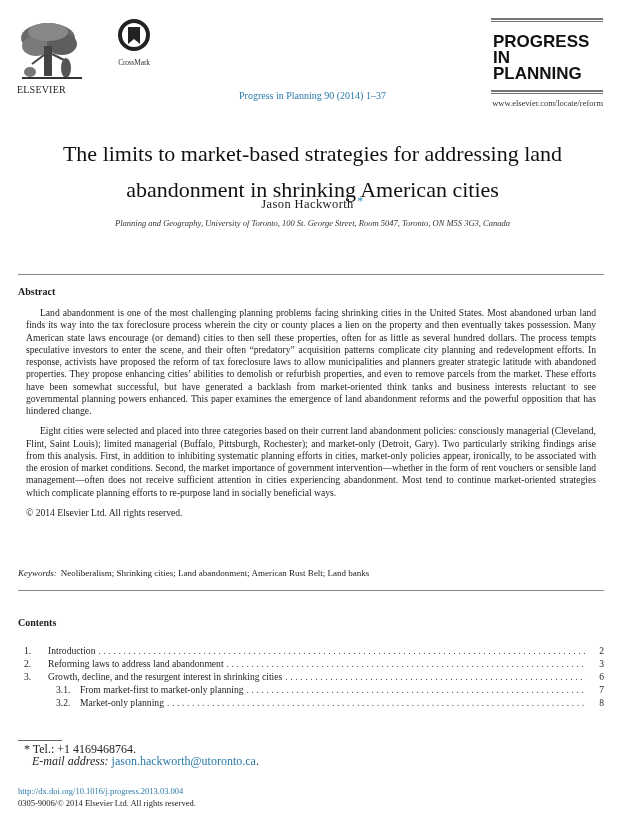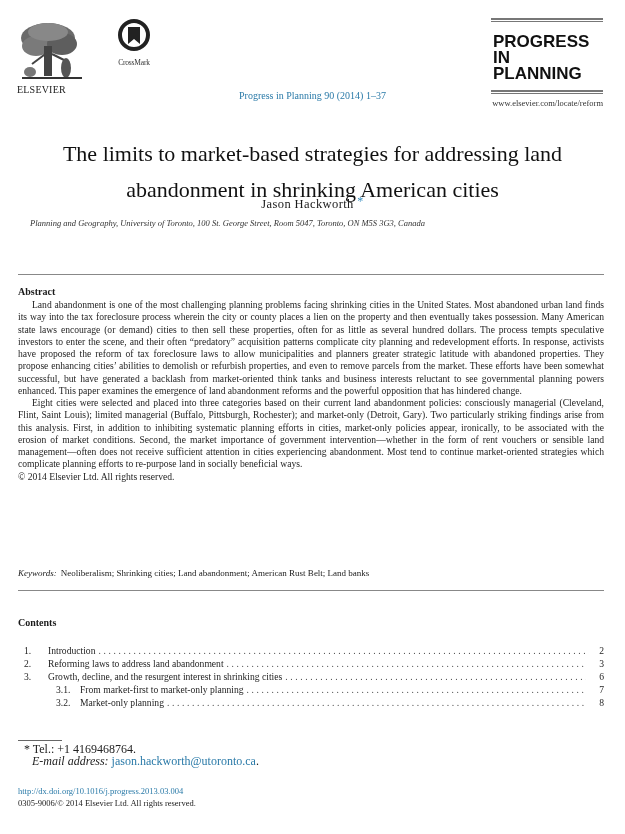--- a/index.html
+++ b/index.html
@@ -21,31 +21,31 @@
     font-family: "Liberation Sans", "DejaVu Sans", sans-serif; font-weight: bold;
     font-size: 17px; line-height: 16px; color: #111; margin-top: 12px; margin-left: 2px;
   }
   .journal-url { left: 470px; top: 98px; width: 133px; text-align: right; font-size: 8.5px; color: #333; }
   .rule-top2 { left: 491px; top: 90px; width: 112px; }
 
   
   .title { left: 30px; top: 136px; width: 565px; text-align: center; font-size: 22px; line-height: 36px; color: #111; }
   .author { left: 30px; top: 194px; width: 565px; text-align: center; font-size: 12.5px; letter-spacing: 0.4px; }
   .author .star { color: #3a8fc0; font-size: 12px; vertical-align: 3px; }
-  .affil { left: 30px; top: 218px; width: 565px; text-align: left; font-size: 8.5px; font-style: italic; color: #333; }
+  .affil { left: 30px; top: 218px; width: 565px; text-align: center; font-size: 8.5px; font-style: italic; color: #333; }
 
   .hr { left: 18px; width: 586px; height: 0; border-top: 1.2px solid #888; }
 
   
   .section-head { left: 18px; font-weight: bold; font-size: 10px; }
   .abstract-text {
     left: 18px; top: 299px; width: 586px; font-size: 9.6px; line-height: 12.25px;
     text-align: justify; color: #1e1e1e;
   }
-  .abstract-text p { margin: 0; text-indent: 14px; }
+  .abstract-text p { margin: 8px; text-indent: 14px; }
   .abstract-text .copy { text-indent: 0; }
   .keywords { left: 18px; top: 568px; font-size: 9px; color: #222; }
   .keywords i { margin-right: 4px; }
 
   
   .toc { left: 18px; top: 645px; width: 586px; font-size: 9.6px; color: #1e1e1e; }
   .toc-row { display: flex; align-items: baseline; height: 13px; }
   .toc-num { width: 30px; padding-left: 6px; box-sizing: border-box; }
   .toc-row.sub .toc-num { width: 62px; padding-left: 38px; }
   .toc-label { white-space: nowrap; }

